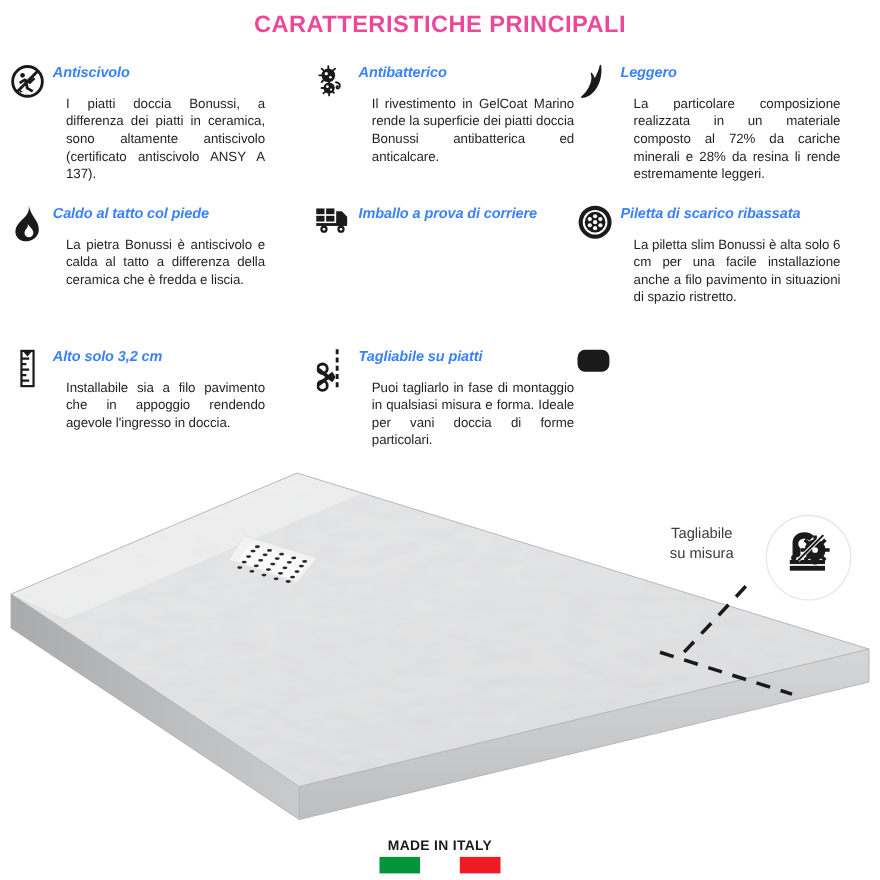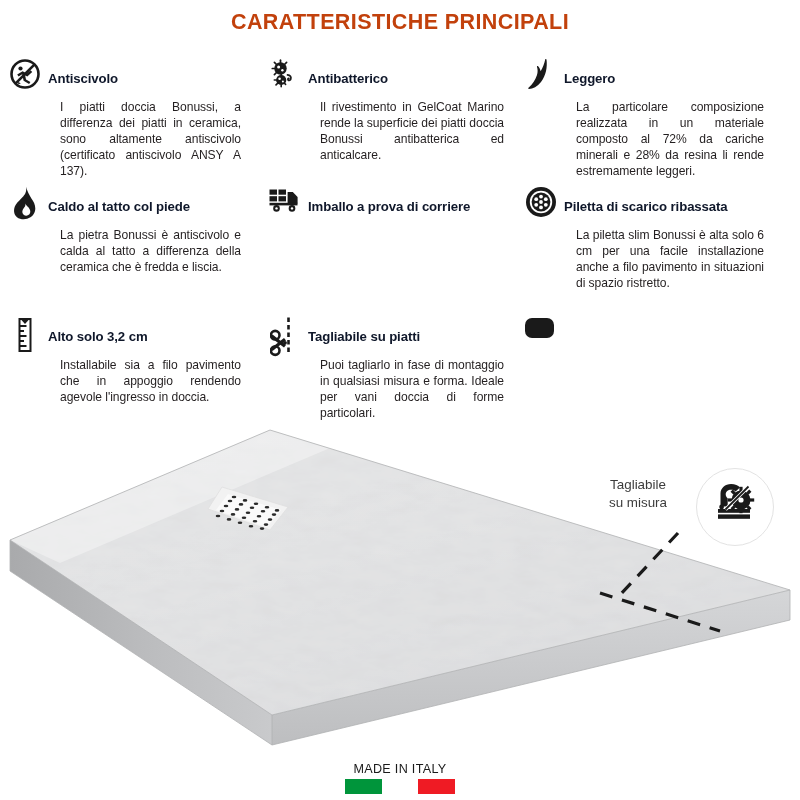--- a/index.html
+++ b/index.html
@@ -19,21 +19,21 @@
   
   .page-title {
     position: absolute;
     top: 10px;
     left: 0;
     width: 800px;
     text-align: center;
     font-size: 21.5px;
     font-weight: bold;
     letter-spacing: 0.4px;
-    color: #c2410c;
+    color: #ec4899;
   }
 
   
   .features {
     position: absolute;
     top: 56px;
     left: 0;
     width: 800px;
     height: 360px;
   }
@@ -49,40 +49,41 @@
     height: 36px;
     display: flex;
     align-items: flex-start;
     justify-content: center;
   }
   .feature .ico svg { display: block; }
   .feature .body {
     margin-left: 40px;
   }
   .feature h3 {
-    margin: 16px 0 1px 0;
+    margin: 3px 0 1px 0;
     font-size: 13.2px;
     font-weight: bold;
     line-height: 1.12;
     letter-spacing: -0.1px;
-    color: #0f172a;
+    color: #3b82f6;
     white-space: nowrap;
+    font-style: italic;
   }
   .feature p {
     margin: 12px;
     font-size: 12.1px;
     line-height: 1.33;
     text-align: justify;
     color: #231f20;
     letter-spacing: -0.05px;
   }
 
   
   .c1 { left: 8px; }
-  .c2 { left: 268px; }
+  .c2 { left: 286px; }
   .c3 { left: 524px; }
   .r1 { top: 0px; }
   .r2 { top: 128px; }
   .r3 { top: 258px; }
 
   .feature.c3 { width: 252px; }
   .feature.c2 { width: 248px; }
 
   
   .product {
@@ -129,21 +130,21 @@
   
   .made {
     position: absolute;
     left: 0;
     top: 762px;
     width: 800px;
     text-align: center;
   }
   .made .mtext {
     font-size: 12.6px;
-    font-weight: normal;
+    font-weight: bold;
     letter-spacing: 0.3px;
     color: #1a1a1a;
     margin-bottom: 3px;
   }
   .made .flag {
     width: 110px;
     height: 15px;
     margin: 0 auto;
     display: flex;
   }

